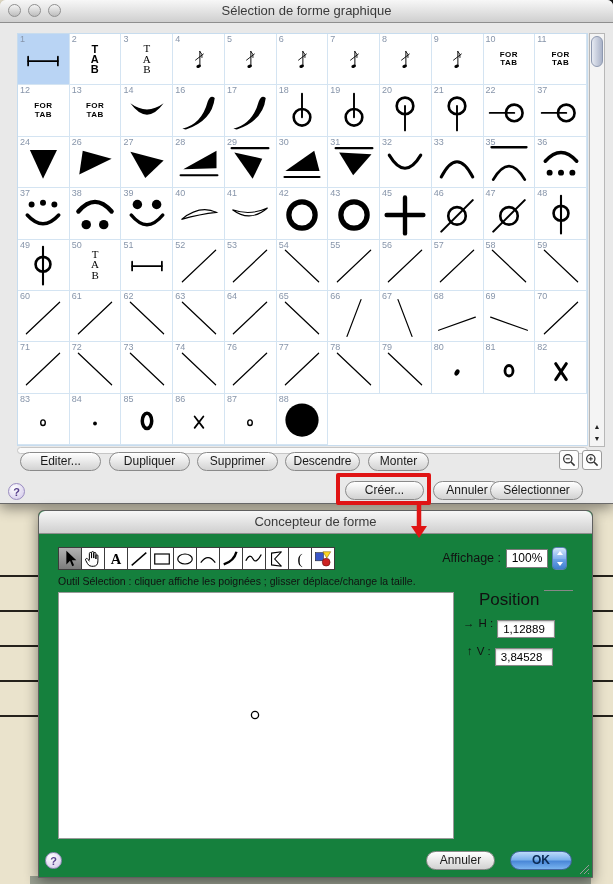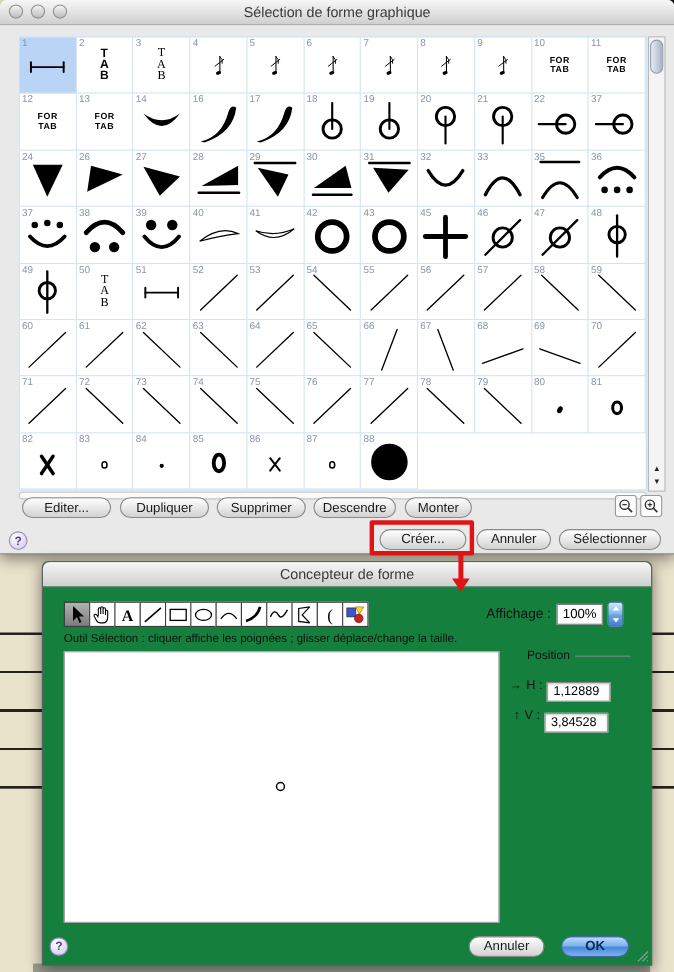--- a/index.html
+++ b/index.html
@@ -61,21 +61,21 @@
   .b-monter{left:368px;width:61px;}
   .zbtn{position:absolute;top:450px;width:20px;height:20px;background:#fdfdfd;
     border:1px solid #9a9a9a;border-radius:3px;box-sizing:border-box;display:flex;align-items:center;justify-content:center;}
   .z-out{left:559px;} .z-in{left:582px;}
   .helpbtn{position:absolute;width:17px;height:17px;border-radius:50%;
     background:radial-gradient(circle at 35% 30%,#ffffff,#cfc4e8);border:1px solid #9a8cc0;
     color:#563f8c;font-weight:bold;font-size:11px;text-align:center;line-height:16px;box-sizing:border-box;}
   .h1{left:8px;top:483px;}
   .b-creer{left:345px;top:481px;width:79px;}
   .b-annuler1{left:433px;top:481px;width:68px;}
-  .b-select{left:508px;top:481px;width:93px;}
+  .b-select{left:490px;top:481px;width:93px;}
 
   
   .red-rect{position:absolute;left:336px;top:473px;width:95px;height:32px;
     border:4px solid #e01414;border-radius:2px;z-index:60;box-sizing:border-box;}
   .red-arrow{position:absolute;left:408px;top:504px;z-index:60;}
 
   
   .toolbar{position:absolute;left:19px;top:36px;display:flex;}
   .tool{width:24px;height:23px;border:1px solid #3c3c3c;margin-left:-1px;background:#fff;
     display:flex;align-items:center;justify-content:center;box-sizing:border-box;}
@@ -87,22 +87,22 @@
   .stepper{position:absolute;left:513px;top:36px;width:15px;height:23px;border-radius:4px;
     border:1px solid #5a7fb4;overflow:hidden;box-sizing:border-box;}
   .step-up{height:50%;background:linear-gradient(#d3e5fb,#7fb0ee);display:flex;align-items:center;justify-content:center;}
   .step-dn{height:50%;background:linear-gradient(#6ca3e8,#3f7fd0);display:flex;align-items:center;justify-content:center;}
   .tri-up-w{width:0;height:0;border-left:3.5px solid transparent;border-right:3.5px solid transparent;border-bottom:4.5px solid #fff;}
   .tri-dn-w{width:0;height:0;border-left:3.5px solid transparent;border-right:3.5px solid transparent;border-top:4.5px solid #fff;}
   .status{position:absolute;left:19px;top:64px;font-size:10.5px;color:#111;}
   .canvas{position:absolute;left:19px;top:81px;width:396px;height:247px;background:#fff;
     border:1px solid #9a9a9a;box-sizing:border-box;}
   .canvas svg{position:absolute;left:188px;top:114px;}
-  .poslabel{position:absolute;left:440px;top:79px;width:94px;display:flex;align-items:center;gap:5px;
-    font-size:11px;color:#111;}
+  .poslabel{position:absolute;left:440px;top:79px;width:94px;display:flex;gap:5px;
+    font-size:17px;color:#111;}
   .poslabel .rule{flex:1;height:1px;background:#888;}
   .fieldrow{position:absolute;display:flex;align-items:center;gap:4px;font-size:11.5px;color:#111;}
   .r-h{left:424px;top:97px;} .r-v{left:428px;top:125px;}
   .fieldbox{width:58px;height:18px;background:#fff;border:1px solid #888;box-sizing:border-box;
     box-shadow:inset 0 1px 2px rgba(0,0,0,.22);font-size:11.5px;line-height:16px;padding-left:5px;color:#000;margin-top:12px;}
   .h2c{left:6px;top:341px;}
   .b-annuler2{left:387px;top:340px;width:69px;}
   .b-ok{left:471px;top:340px;width:62px;background:linear-gradient(#bcdafa 0%,#7db2ec 45%,#4a88d8 55%,#7ab4f0 100%);
     border:1px solid #44679e;color:#0b2b55;font-weight:bold;}
   .grip{position:absolute;right:2px;bottom:2px;}
@@ -693,28 +693,20 @@
         <div class="cell">
           <span class="cn">73</span>
           <span class="glyph">
             <svg viewBox="0 0 50 48" width="46" height="42">
               <line x1="6" y1="6" x2="44" y2="42" stroke="#000" stroke-width="1.4" stroke-linecap="round"></line>
             </svg>
           </span>
         </div>
         <div class="cell">
           <span class="cn">74</span>
-          <span class="glyph">
-            <svg viewBox="0 0 50 48" width="46" height="42">
-              <line x1="6" y1="6" x2="44" y2="42" stroke="#000" stroke-width="1.4" stroke-linecap="round"></line>
-            </svg>
-          </span>
-        </div>
-        <div class="cell">
-          <span class="cn">75</span>
           <span class="glyph">
             <svg viewBox="0 0 50 48" width="46" height="42">
               <line x1="6" y1="6" x2="44" y2="42" stroke="#000" stroke-width="1.4" stroke-linecap="round"></line>
             </svg>
           </span>
         </div>
         <div class="cell">
           <span class="cn">76</span>
           <span class="glyph">
             <svg viewBox="0 0 50 48" width="46" height="42">

